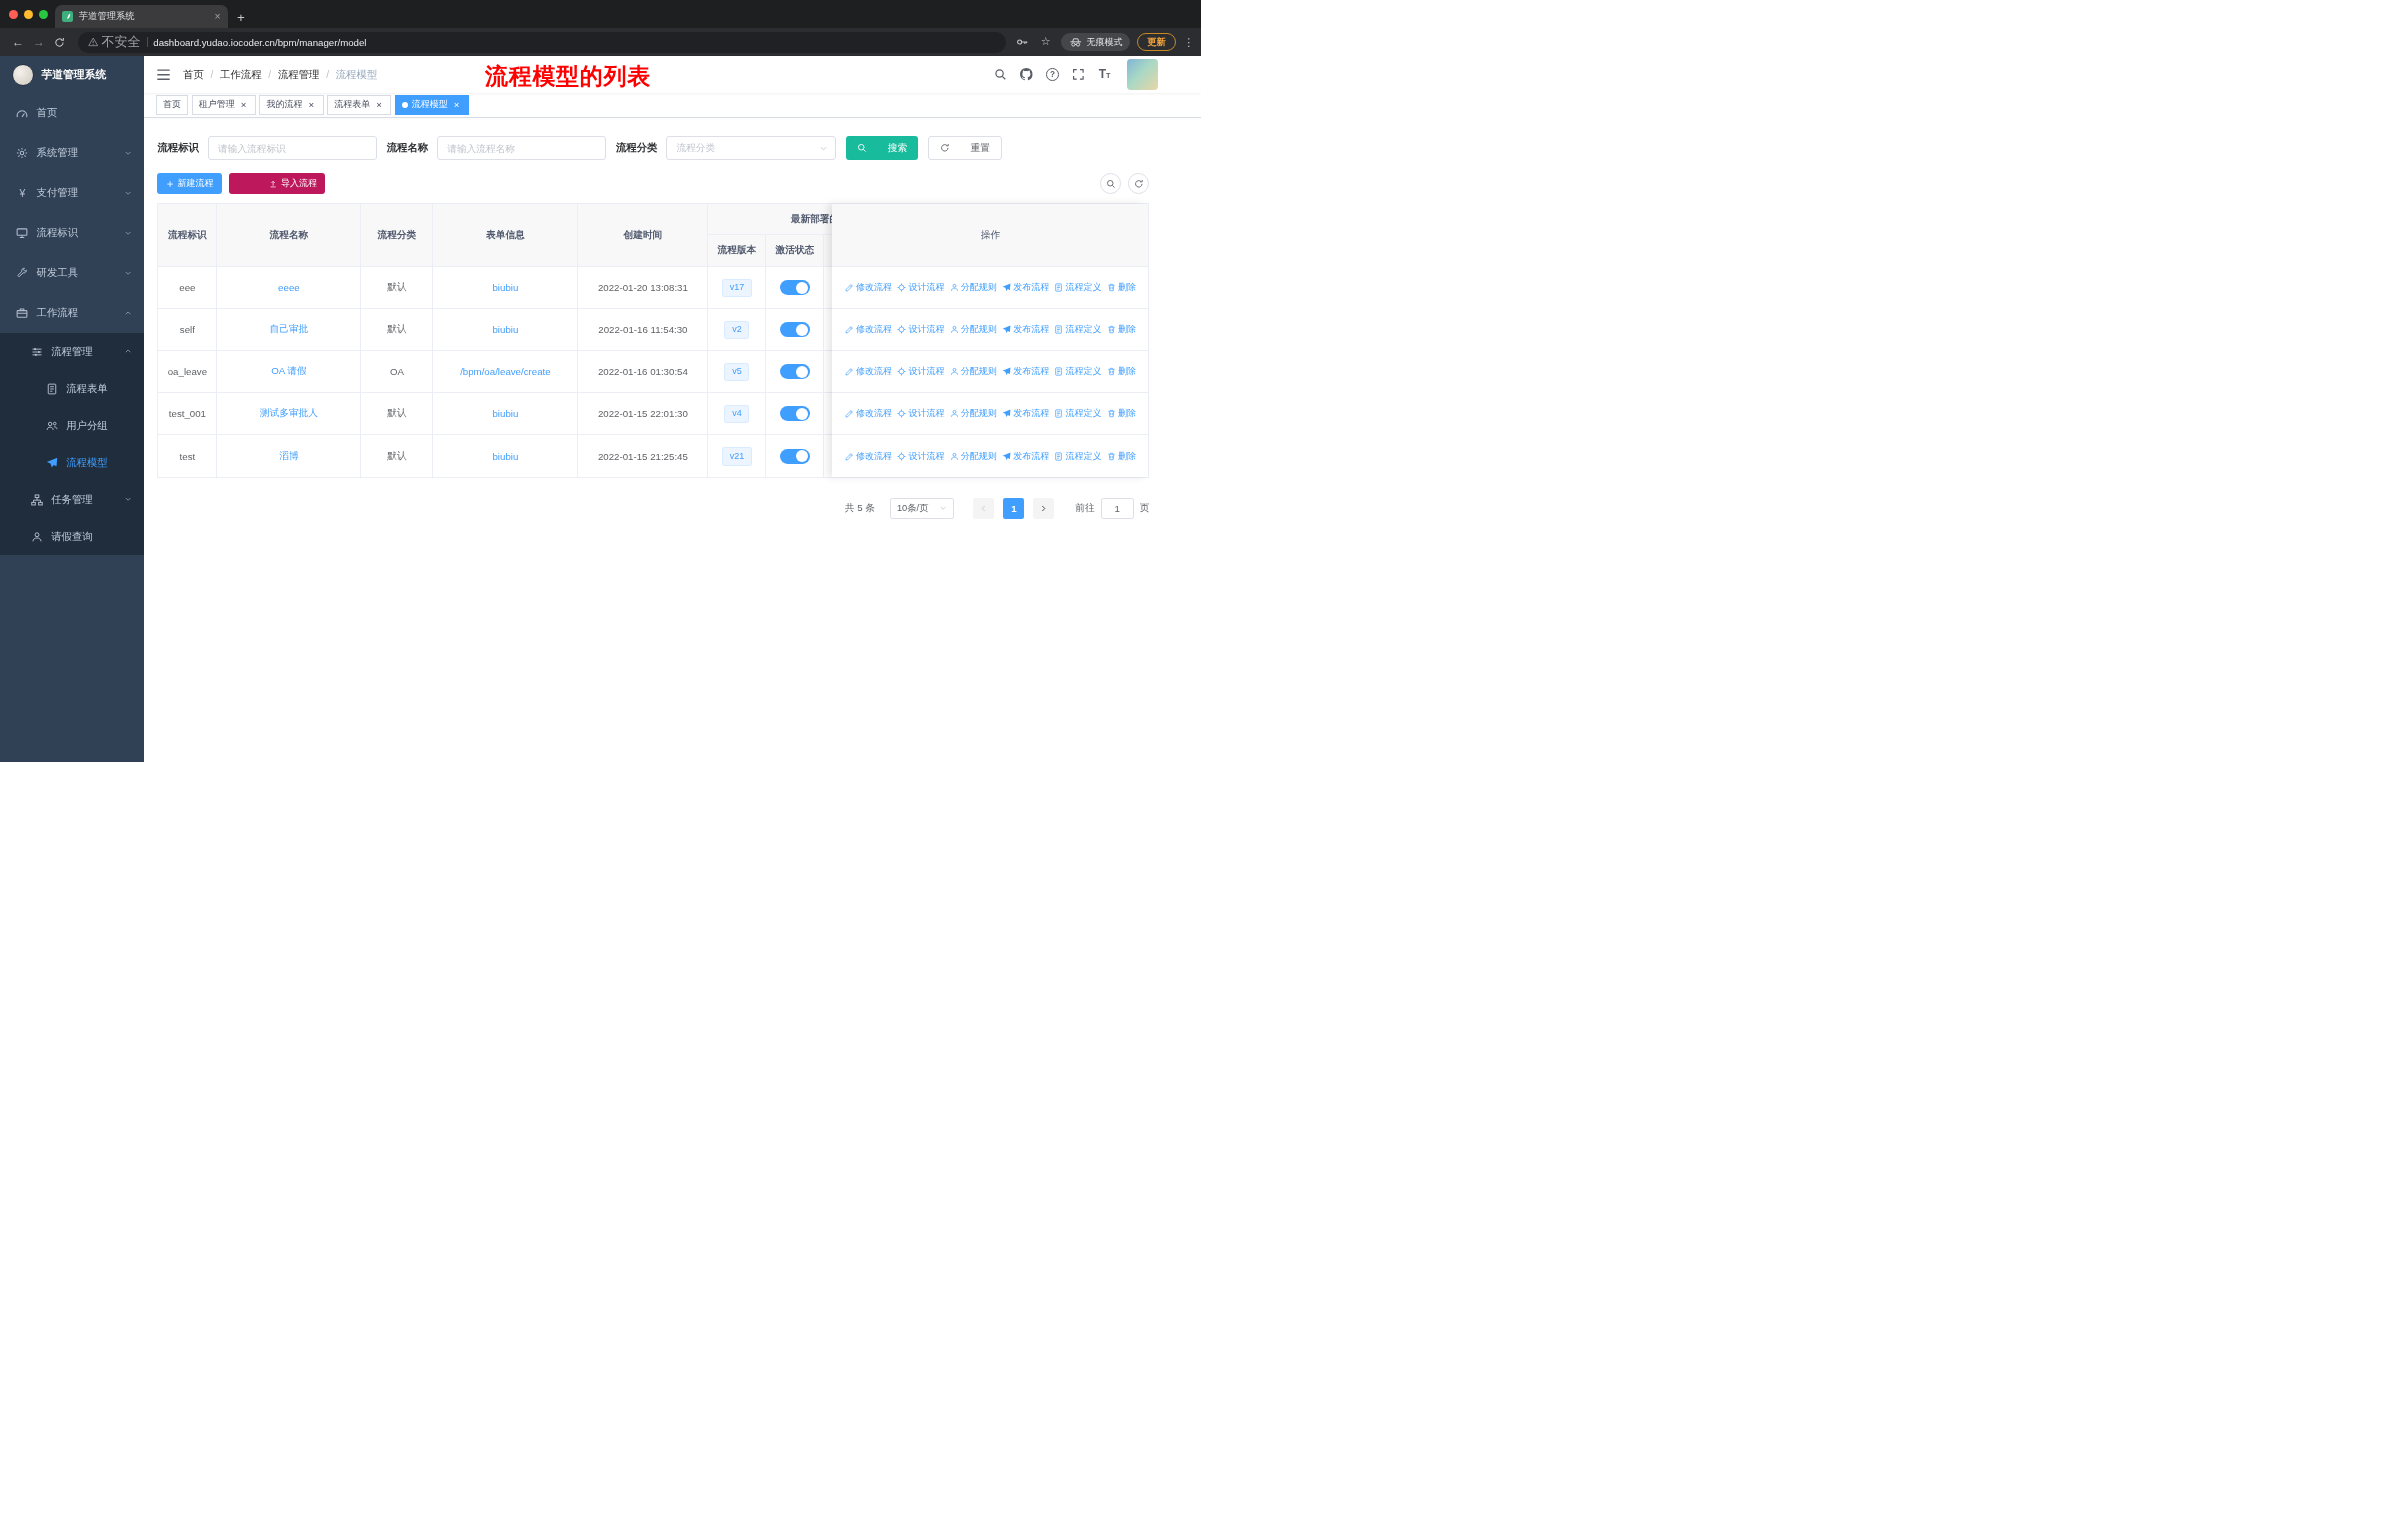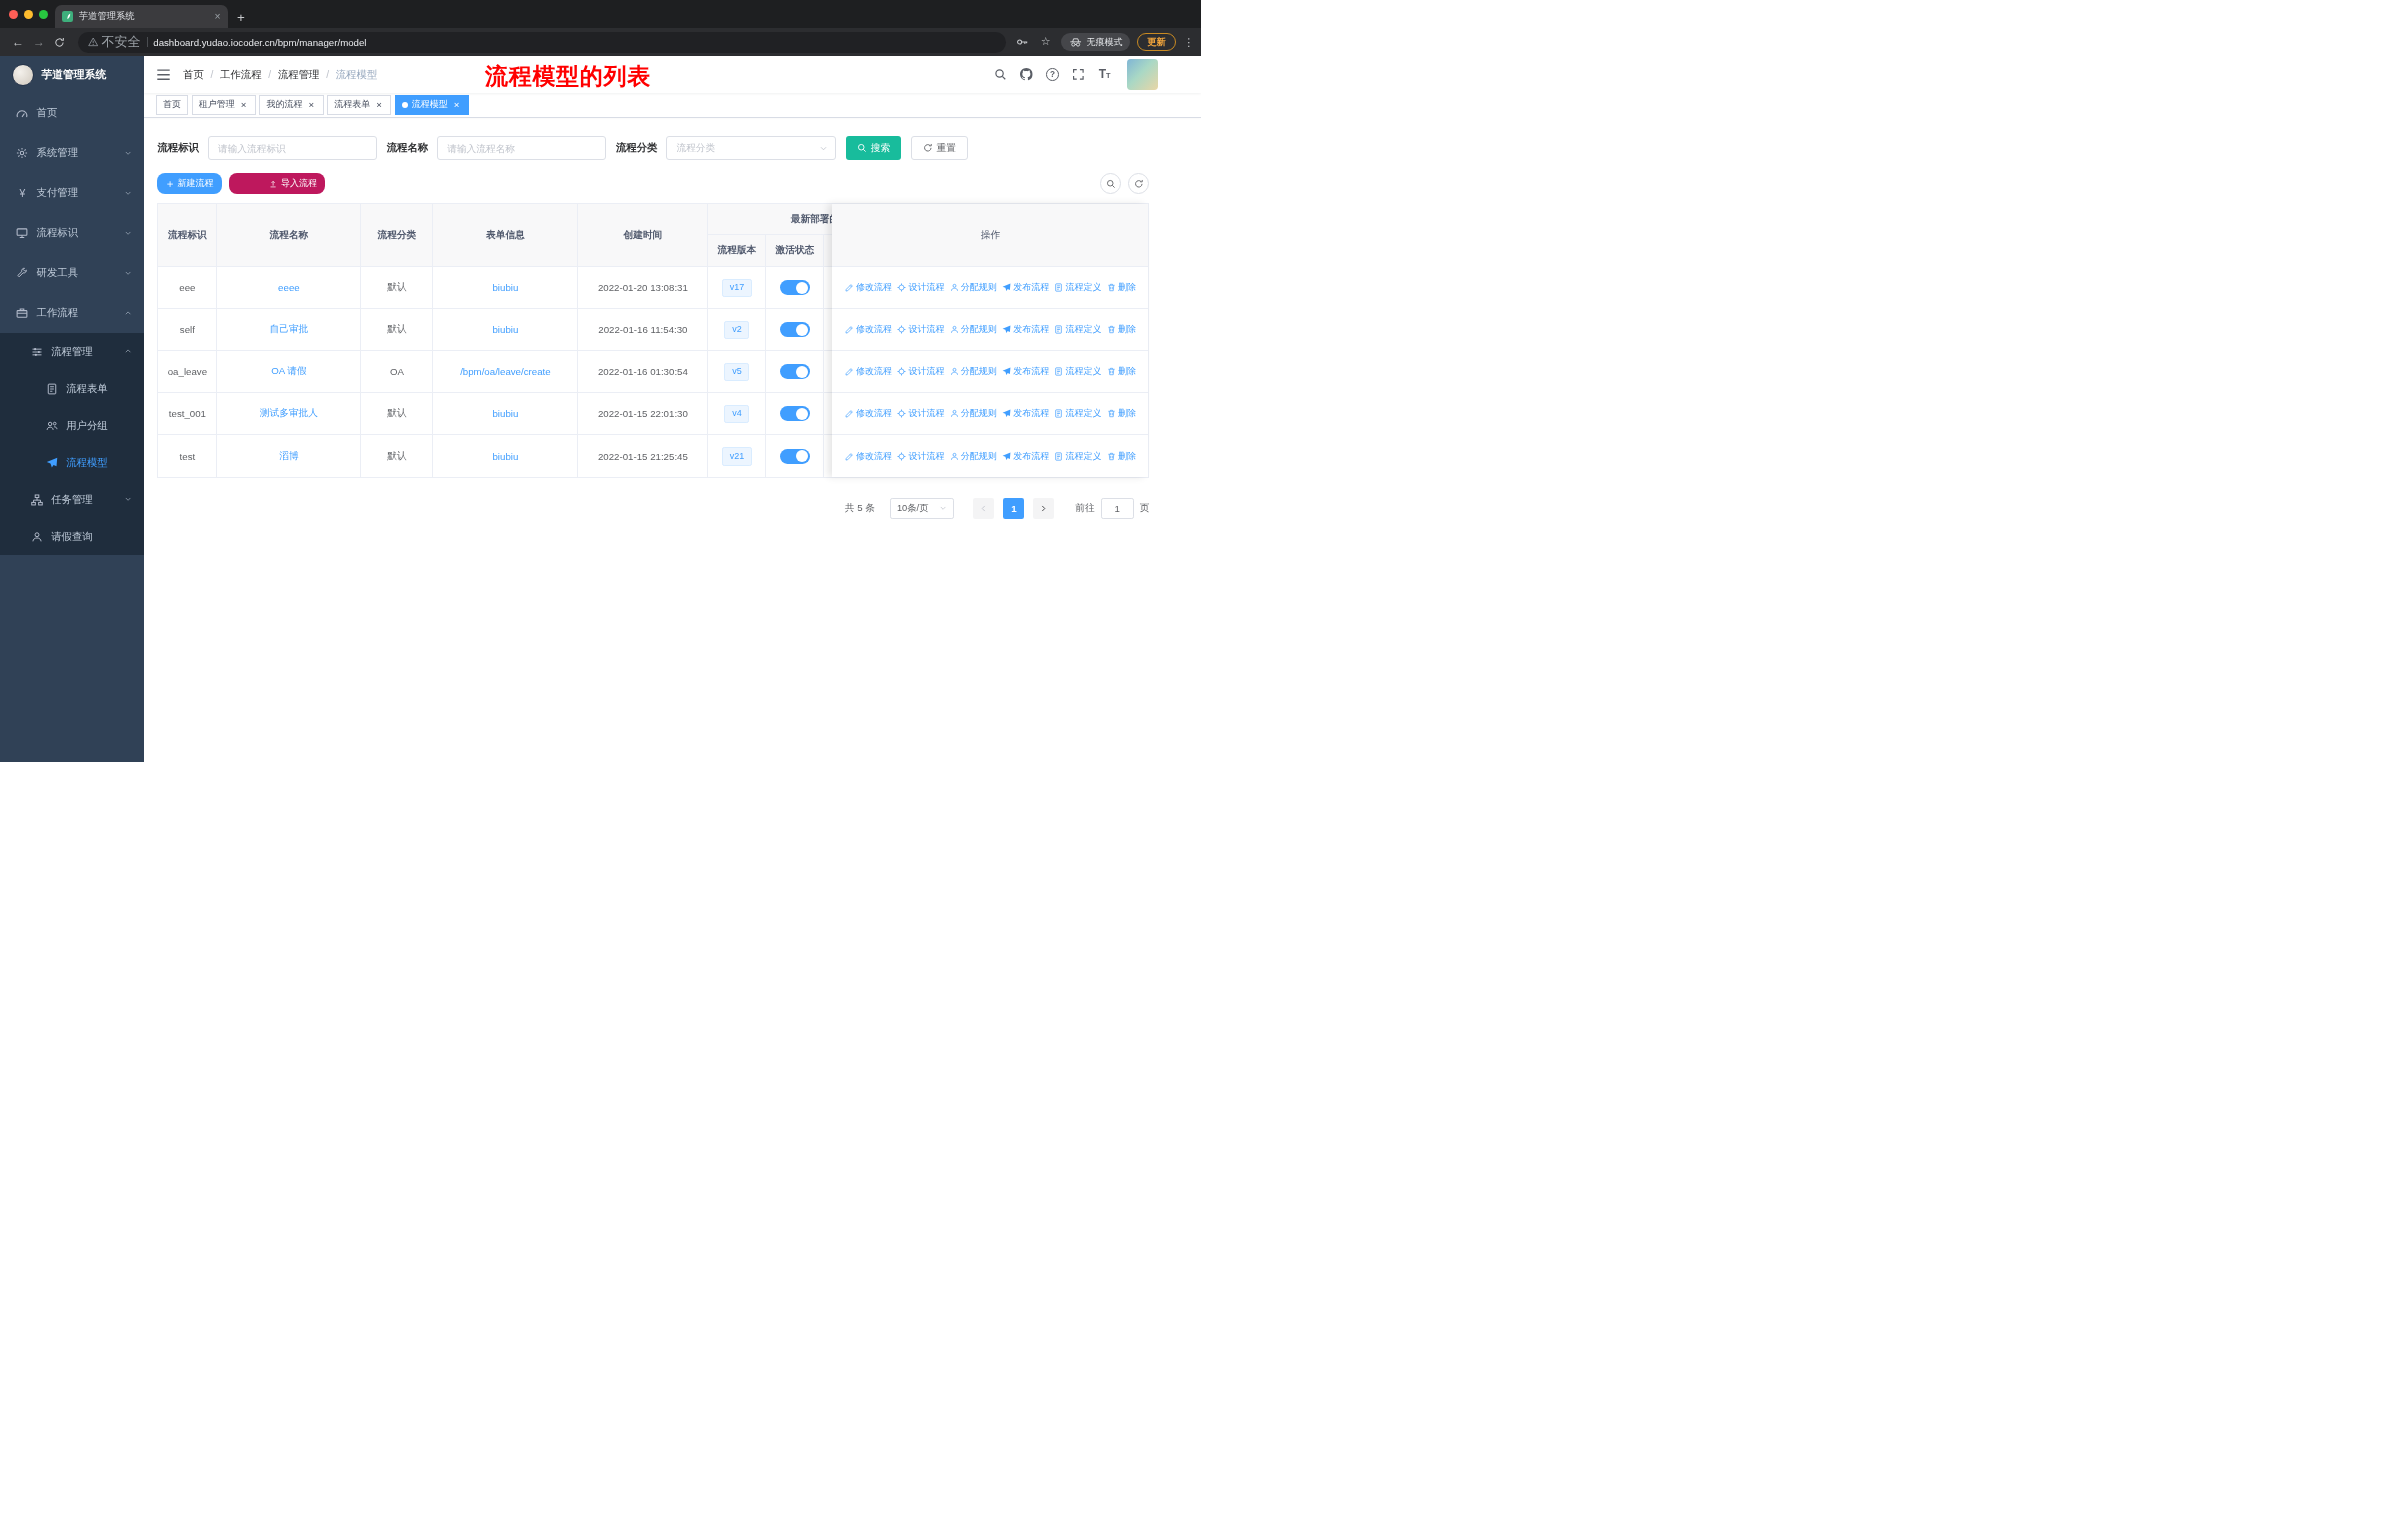--- a/index.html
+++ b/index.html
@@ -80,27 +80,27 @@
   .tag .dot { width:6px; height:6px; border-radius:50%; background:#fff; }
 
   
   .content { padding:18px 0 0 13.4px; width:1005px; }
   .filter-row { display:flex; align-items:center; }
   .f-label { font-size:10.4px; font-weight:700; color:#303133; margin-right:9px; white-space:nowrap; }
   .f-input { width:169px; height:24px; border:0.7px solid #dcdfe6; border-radius:3px; padding:0 9px; font-size:9.7px; color:#606266; outline:none; margin-right:9.7px; font-family:Liberation Sans, sans-serif; }
   .f-input::placeholder { color:#c0c4cc; }
   .f-select { width:170px; height:24px; border:0.7px solid #dcdfe6; border-radius:3px; display:flex; align-items:center; justify-content:space-between; padding:0 7.4px 0 9px; font-size:9.7px; color:#c0c4cc; margin-right:9.7px; cursor:pointer; }
   .f-select svg { width:9px; height:9px; color:#c0c4cc; }
-  .btn { height:24px; border-radius:3px; font-size:9.7px; display:inline-flex; align-items:center; gap:4px; padding:0 11px; border:none; cursor:pointer; font-family:"Liberation Sans",sans-serif; }
+  .btn { height:24px; border-radius:3px; font-size:9.7px; display:inline-flex; align-items:center; gap:21px; padding:0 11px; border:none; cursor:pointer; font-family:"Liberation Sans",sans-serif; }
   .btn svg { width:9.7px; height:9.7px; }
   .btn-search { background:#18bc9c; color:#fff; margin-right:9.7px; }
   .btn-reset { background:#fff; border:0.7px solid #dcdfe6; color:#606266; }
 
   .toolbar-row { margin-top:13.4px; display:flex; align-items:center; width:992px; }
-  .btn-sm { height:21px; font-size:9px; border-radius:8px; padding:0 8.2px; gap:3.7px; display:inline-flex; align-items:center; border:none; color:#fff; cursor:pointer; font-family:"Liberation Sans",sans-serif; }
+  .btn-sm { height:21px; font-size:9px; border-radius:3px; padding:0 8.2px; gap:3.7px; display:inline-flex; align-items:center; border:none; color:#fff; cursor:pointer; font-family:"Liberation Sans",sans-serif; }
   .btn-sm svg { width:8.2px; height:8.2px; }
   .btn-create { background:#409eff; }
   .btn-import { background:#be185d; margin-left:7.4px;padding-left:40px; }
   .tool-circles { margin-left:auto; display:flex; gap:7.4px; }
   .circle-btn { width:21px; height:21px; border:0.7px solid #dcdfe6; border-radius:50%; display:grid; place-items:center; color:#606266; background:#fff; cursor:pointer; }
   .circle-btn svg { width:9.7px; height:9.7px; }
 
   
   .table-wrap { margin-top:9px; position:relative; width:992px; border:0.7px solid #ebeef5; }
   table.grid { border-collapse:separate; border-spacing:0; table-layout:fixed; width:803px; font-size:9.7px; }

